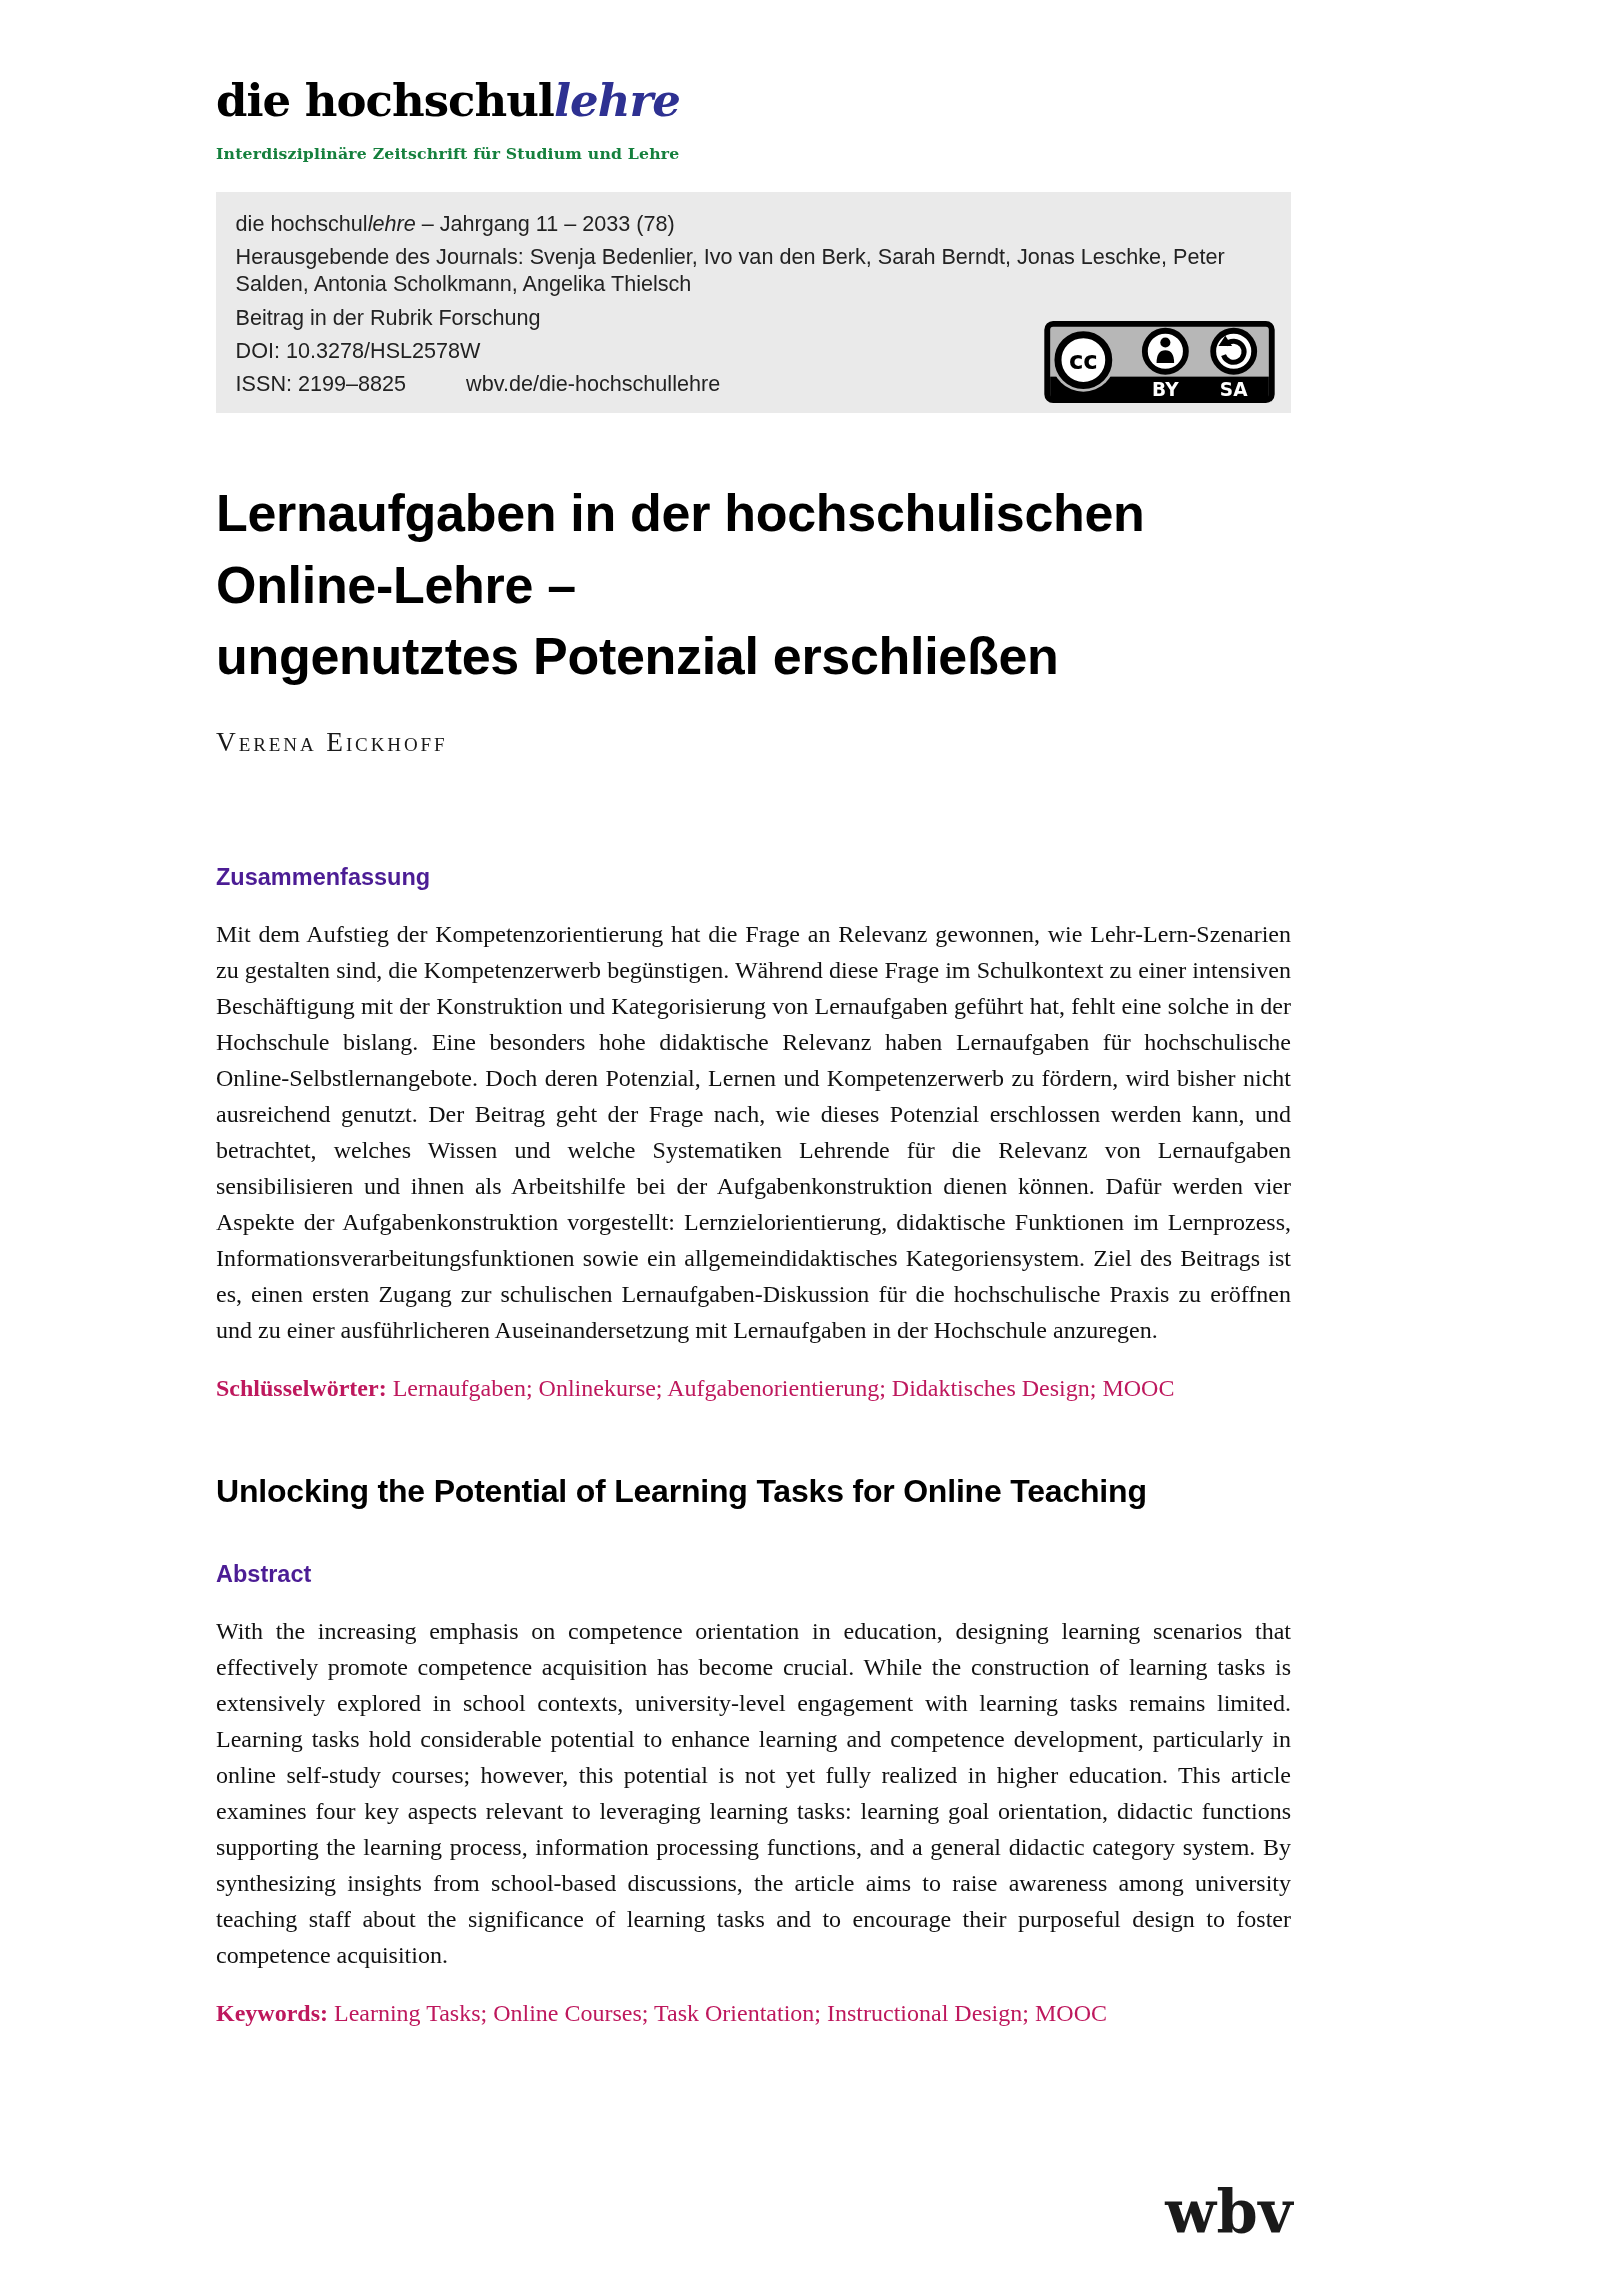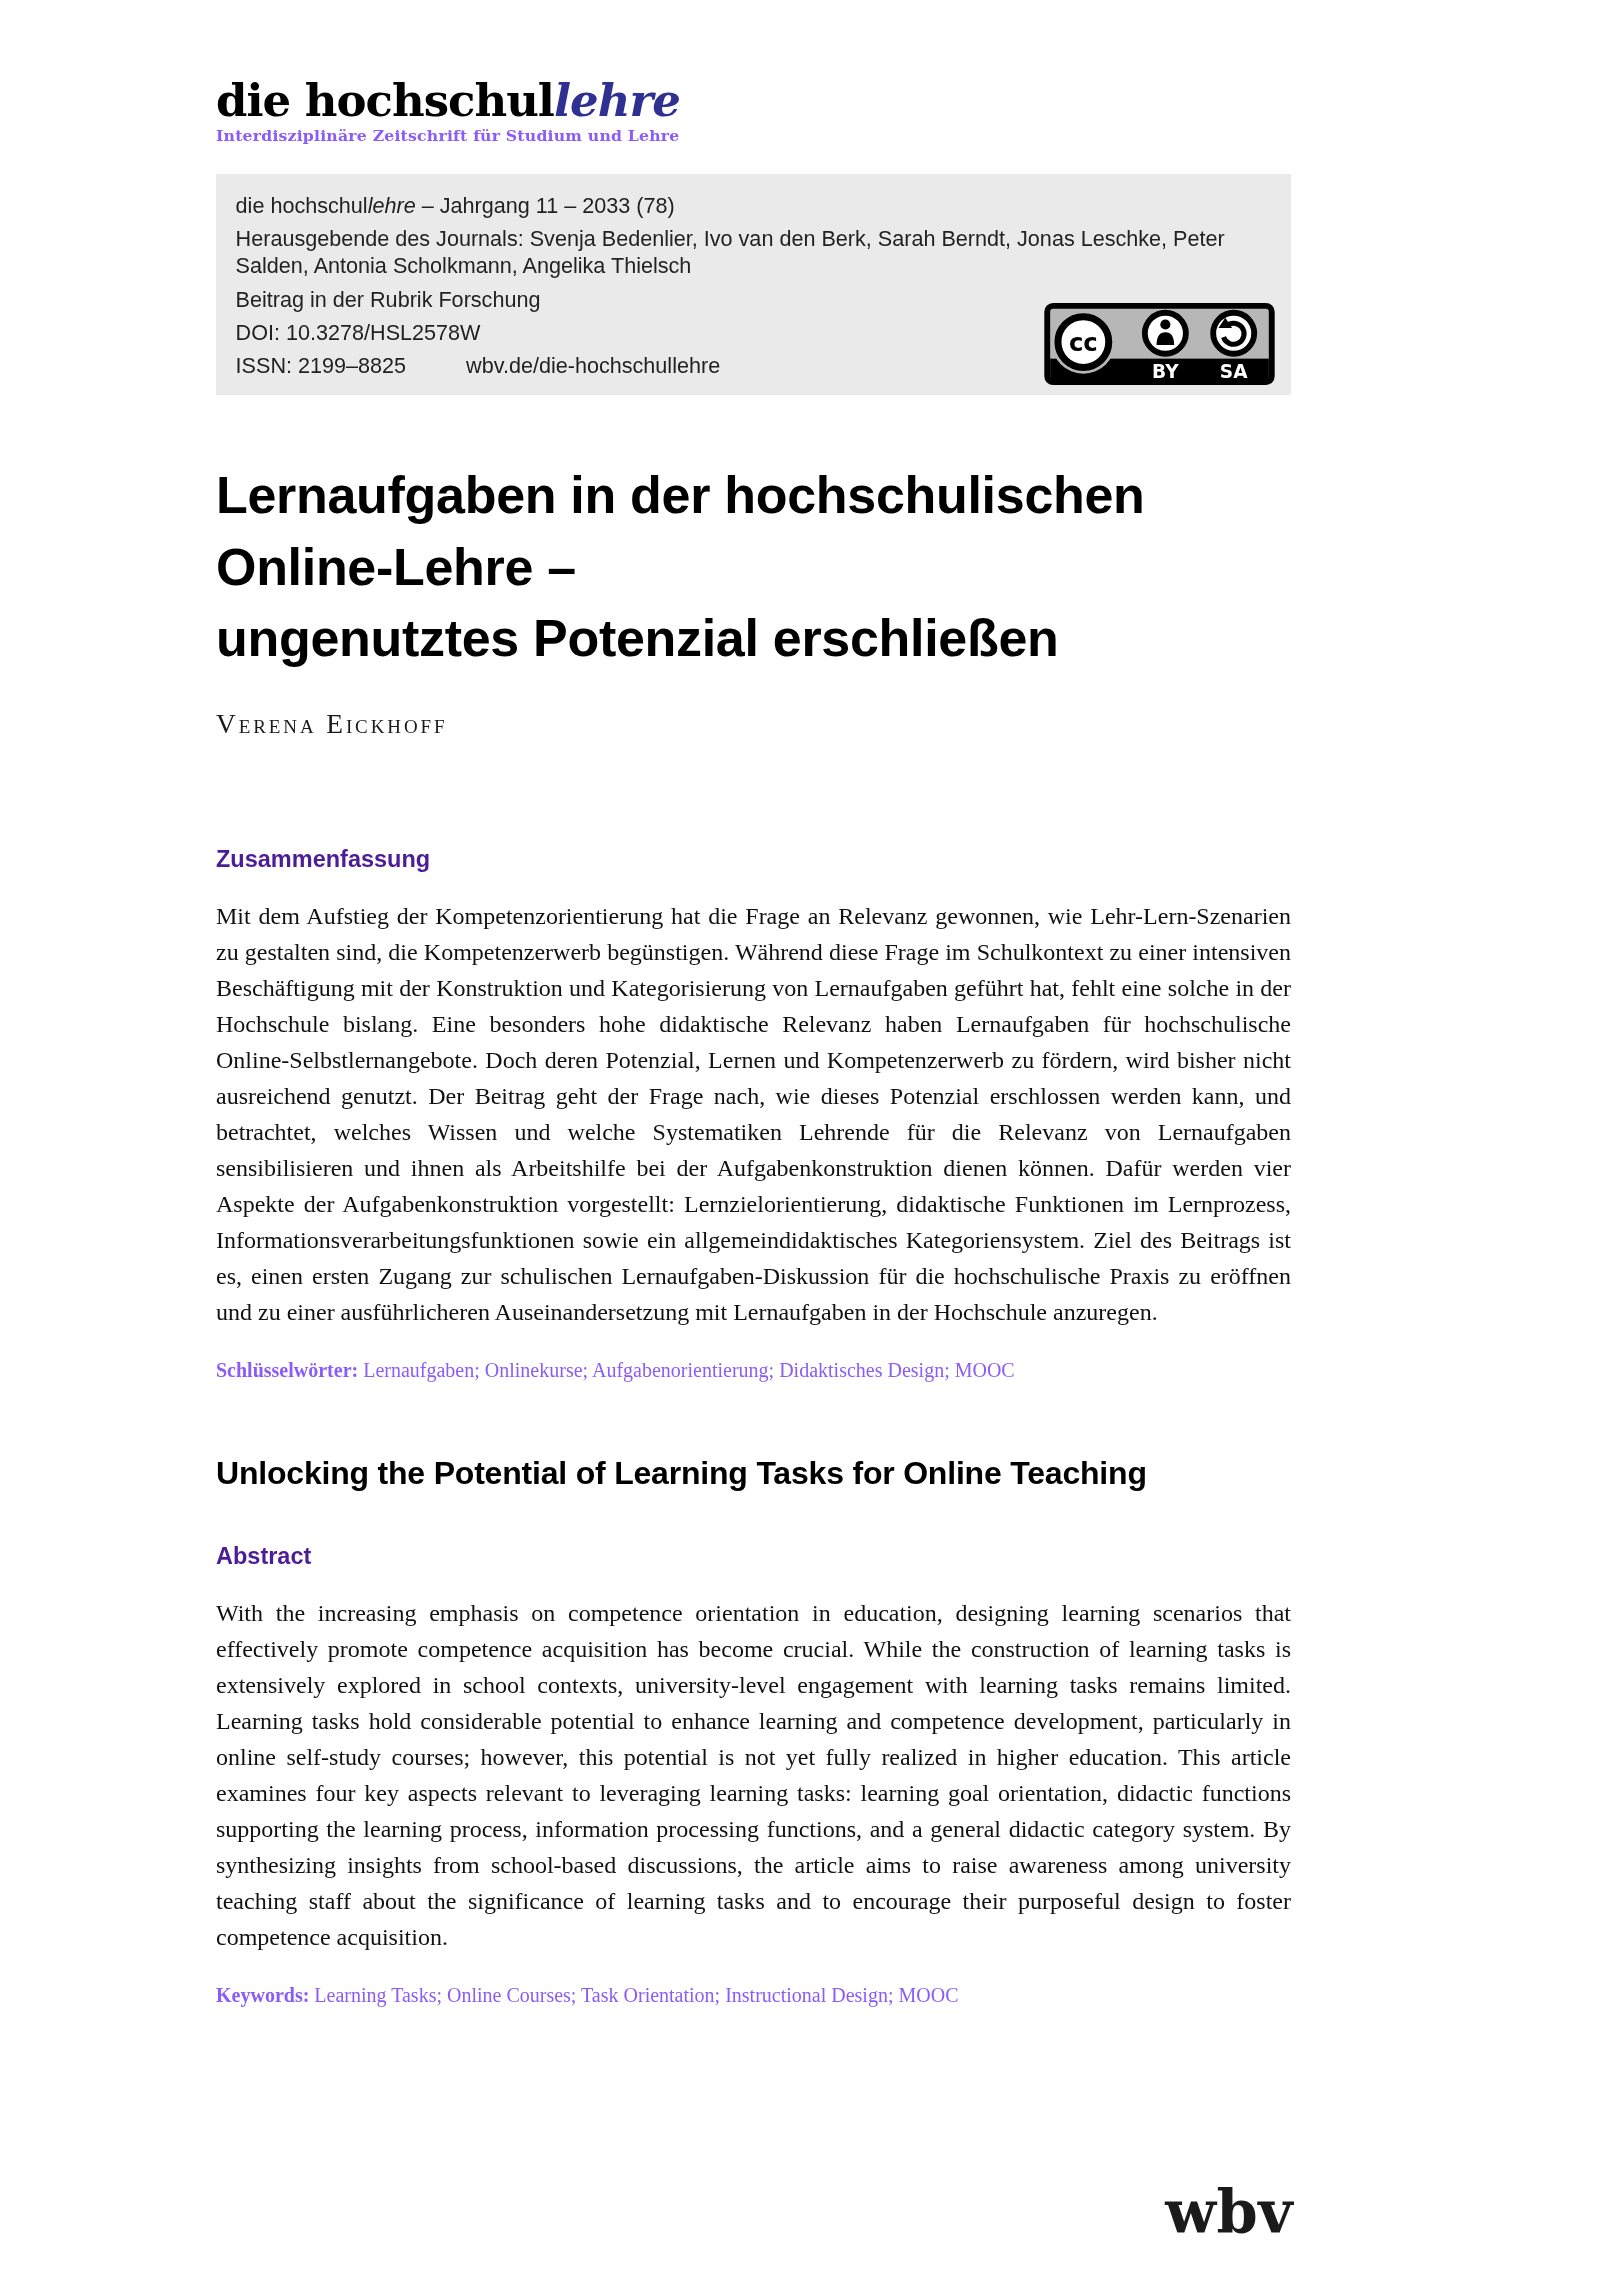--- a/index.html
+++ b/index.html
@@ -25,22 +25,22 @@
     letter-spacing: -1px;
     color: #000000;
     white-space: nowrap;
   }
   .logo-accent { font-style: italic; color: #2e3192; }
   .logo-tagline {
     font-family: "DejaVu Serif", serif;
     font-weight: bold;
     font-size: 15.7px;
     letter-spacing: 0.2px;
-    color: #8b5cf6;
-    margin-top: 3px;
+    color: #15803d;
+    margin-top: 21px;
     white-space: nowrap;
   }
 
   
   .meta-box {
     position: relative;
     margin-top: 29px;
     background: #eaeaea;
     padding: 17.6px 19.6px 15.7px 19.6px;
     font-size: 21.6px;
@@ -94,23 +94,23 @@
     font-family: "Liberation Serif", serif;
     font-size: 24px;
     line-height: 36px;
     text-align: justify;
     color: #111111;
     hyphens: auto;
   }
   .keywords-line {
     margin-top: 23.5px;
     font-family: "Liberation Serif", serif;
-    font-size: 20px;
+    font-size: 24px;
     line-height: 33px;
-    color: #8b5cf6;
+    color: #be185d;
   }
   .keywords-label { font-weight: bold; }
   .en-title {
     margin-top: 68px;
     font-size: 32px;
     font-weight: bold;
     letter-spacing: -0.2px;
     color: #000000;
   }
 

